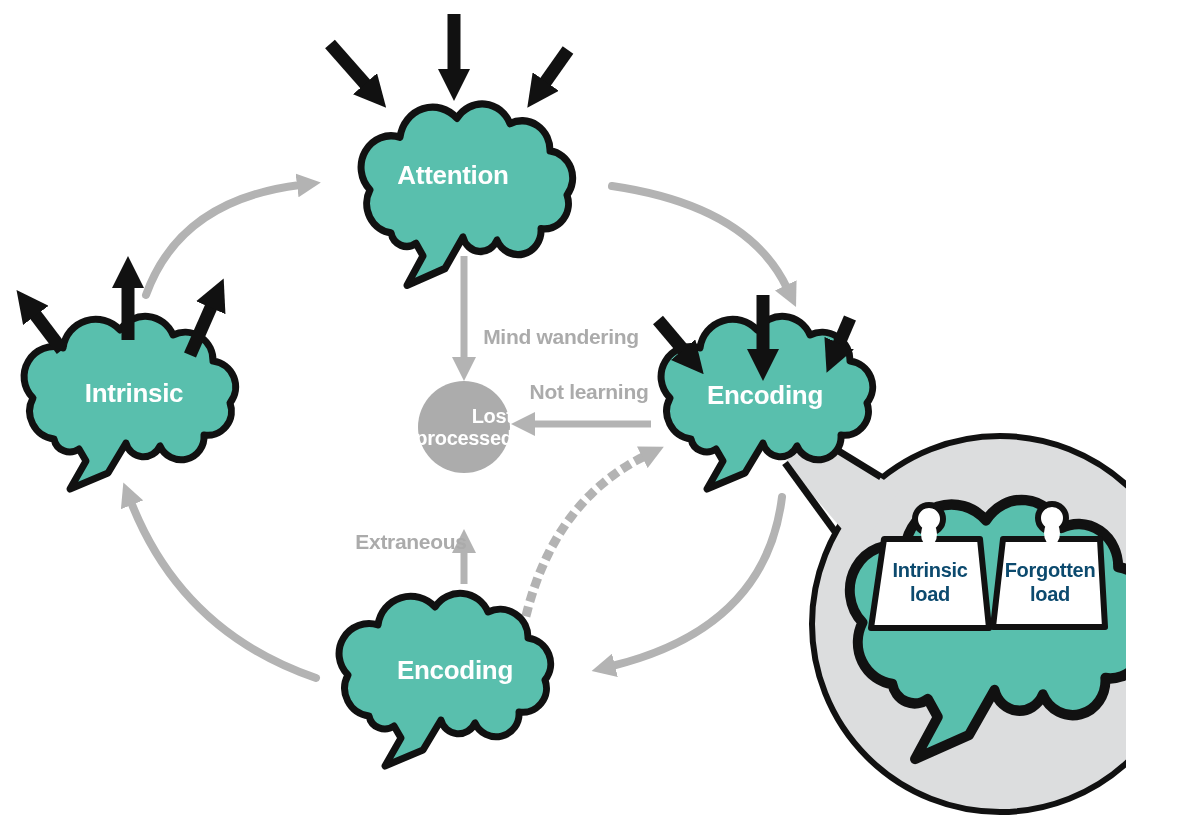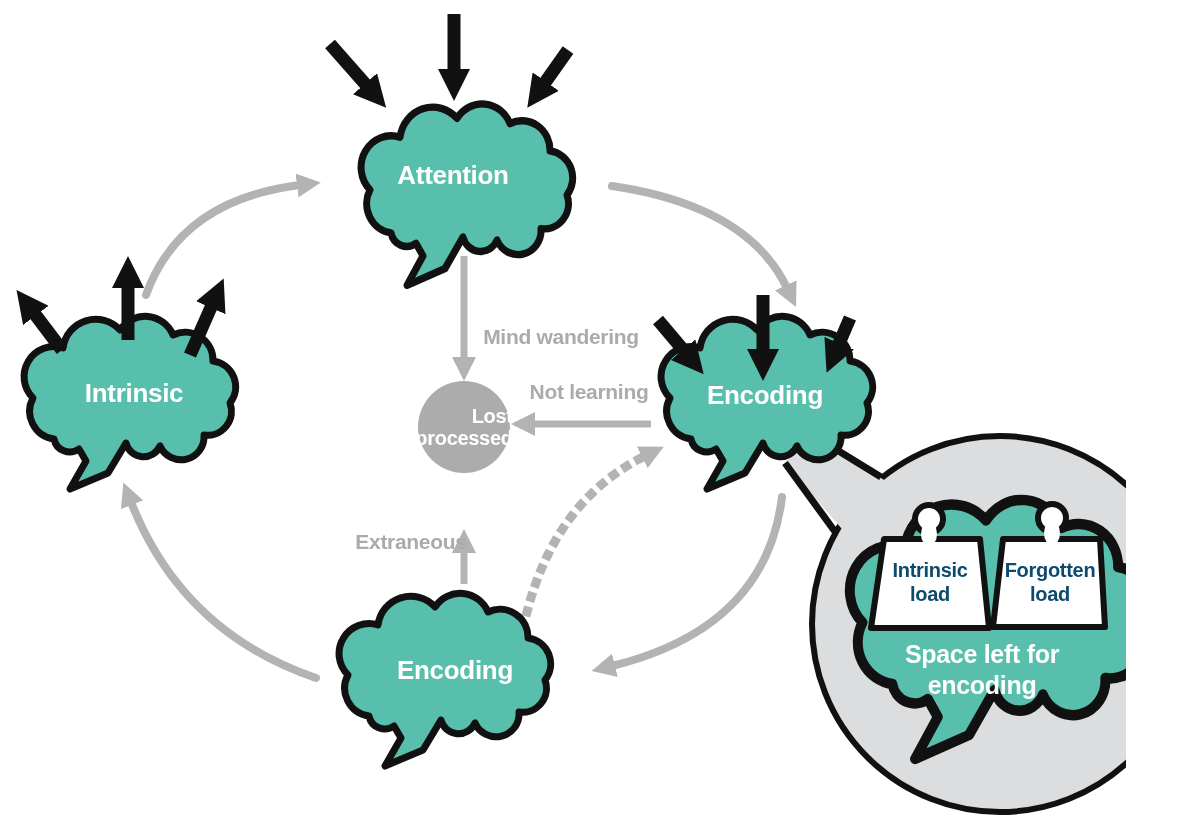--- a/index.html
+++ b/index.html
@@ -130,18 +130,14 @@
   <div class="lbl flow-lbl" style="left:411px;top:542px;">Extraneous</div>
 
   <div class="lbl weight-lbl" style="left:930px;top:582px;">
     <span>Intrinsic</span>
     <span>load</span>
   </div>
   <div class="lbl weight-lbl" style="left:1050px;top:582px;">
     <span>Forgotten</span>
     <span>load</span>
   </div>
-  <div class="lbl space-lbl" style="left:982px;top:670px;">
-    <span>Space left for</span>
-    <span>encoding</span>
-  </div>
 
 </div>
 
 </body></html>

